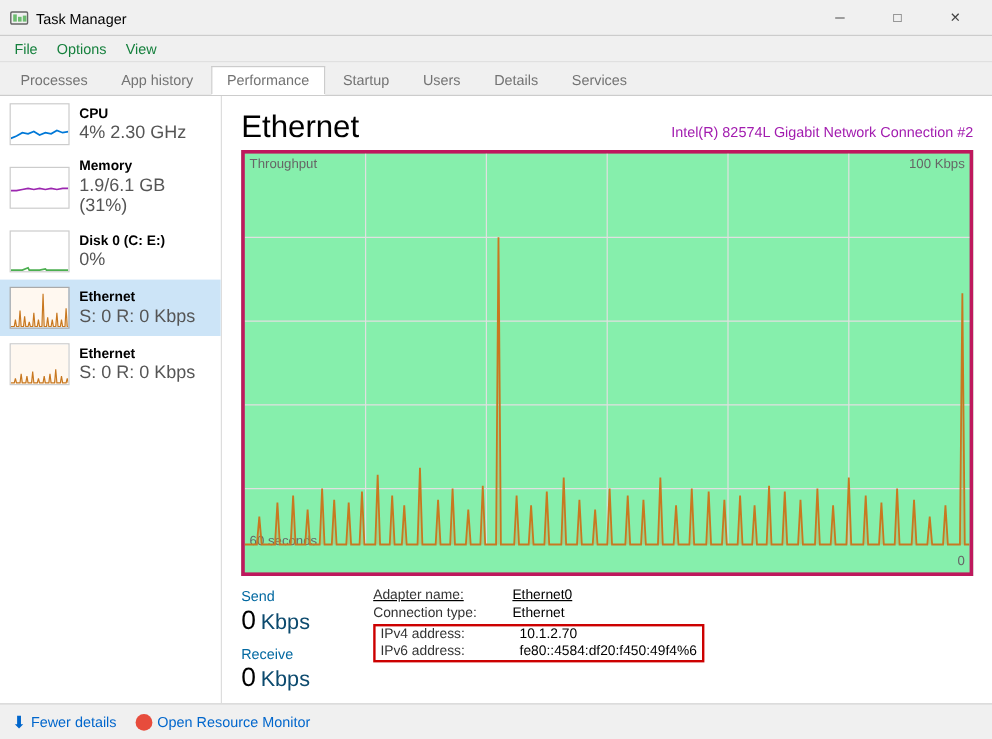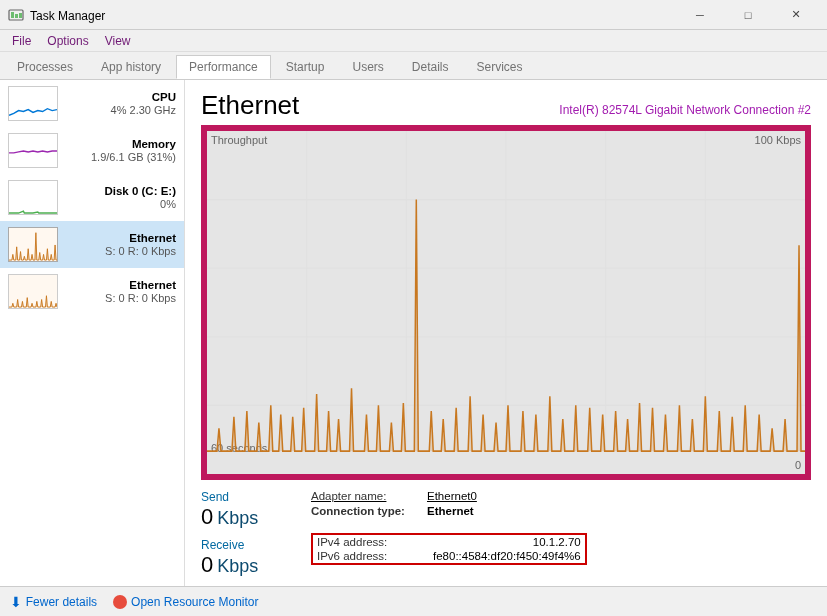--- a/index.html
+++ b/index.html
@@ -58,21 +58,21 @@
       height: 22px;
       display: flex;
       align-items: center;
       padding: 0 4px;
       border-bottom: 1px solid #ddd;
     }
     .menu-item {
       padding: 2px 8px;
       font-size: 12px;
       cursor: pointer;
-      color: #701a75;
+      color: #15803d;
     }
 
     
     .tab-bar {
       background: #f0f0f0;
       height: 28px;
       display: flex;
       align-items: flex-end;
       padding: 0 4px;
       border-bottom: 1px solid #ccc;
@@ -108,35 +108,34 @@
       border-right: 1px solid #ddd;
       background: #fff;
       overflow-y: auto;
     }
     .sidebar-item {
       display: flex;
       align-items: center;
       padding: 6px 8px;
       cursor: pointer;
       border-bottom: none;
-      text-align: right;
     }
     .sidebar-item.active { background: #cce4f7; }
     .sidebar-thumb {
       width: 50px;
       height: 35px;
       margin-right: 8px;
       flex-shrink: 0;
       border: 1px solid #ccc;
       overflow: hidden;
       position: relative;
     }
     .sidebar-info { flex: 1; }
     .sidebar-label { font-size: 11.5px; font-weight: 600; color: #000; }
-    .sidebar-sublabel { font-size: 11px; color: #555; margin-top: 1px; }
+    .sidebar-sublabel { font-size: 15px; color: #555; margin-top: 1px; }
 
     
     .content-area {
       flex: 1;
       display: flex;
       flex-direction: column;
       padding: 10px 16px 8px 16px;
       background: #fff;
     }
 
@@ -152,23 +151,23 @@
       color: #000;
     }
     .content-subtitle {
       font-size: 12px;
       color: #a21caf;
     }
 
     
     .chart-container {
       flex: 1;
-      border: 6px solid #be185d;
+      border: 3px solid #be185d;
       position: relative;
-      background: #e5e5e5;
+      background: #86efac;
       margin-bottom: 6px;
     }
     .chart-label-top-left {
       position: absolute;
       top: 3px;
       left: 4px;
       font-size: 11px;
       color: #666;
     }
     .chart-label-top-right {
@@ -500,27 +499,27 @@
             <span class="sr-unit">Kbps</span>
           </div>
         </div>
       </div>
 
       <div>
         <div class="info-row" style="margin-bottom:3px;text-decoration:underline;">
           <span class="info-key">Adapter name:</span>
           <span class="info-val">Ethernet0</span>
         </div>
-        <div class="info-row" style="margin-bottom:16px;font-weight:bold;">
+        <div class="info-row" style="margin-bottom:3px;">
           <span class="info-key">Connection type:</span>
           <span class="info-val">Ethernet</span>
         </div>
         
         <div class="info-table">
-          <div class="info-row" style="margin-bottom:2px;justify-content:space-between;">
+          <div class="info-row" style="margin-bottom:2px;">
             <span class="info-key">IPv4 address:</span>
             <span class="info-val">10.1.2.70</span>
           </div>
           <div class="info-row">
             <span class="info-key">IPv6 address:</span>
             <span class="info-val">fe80::4584:df20:f450:49f4%6</span>
           </div>
         </div>
       </div>
 

